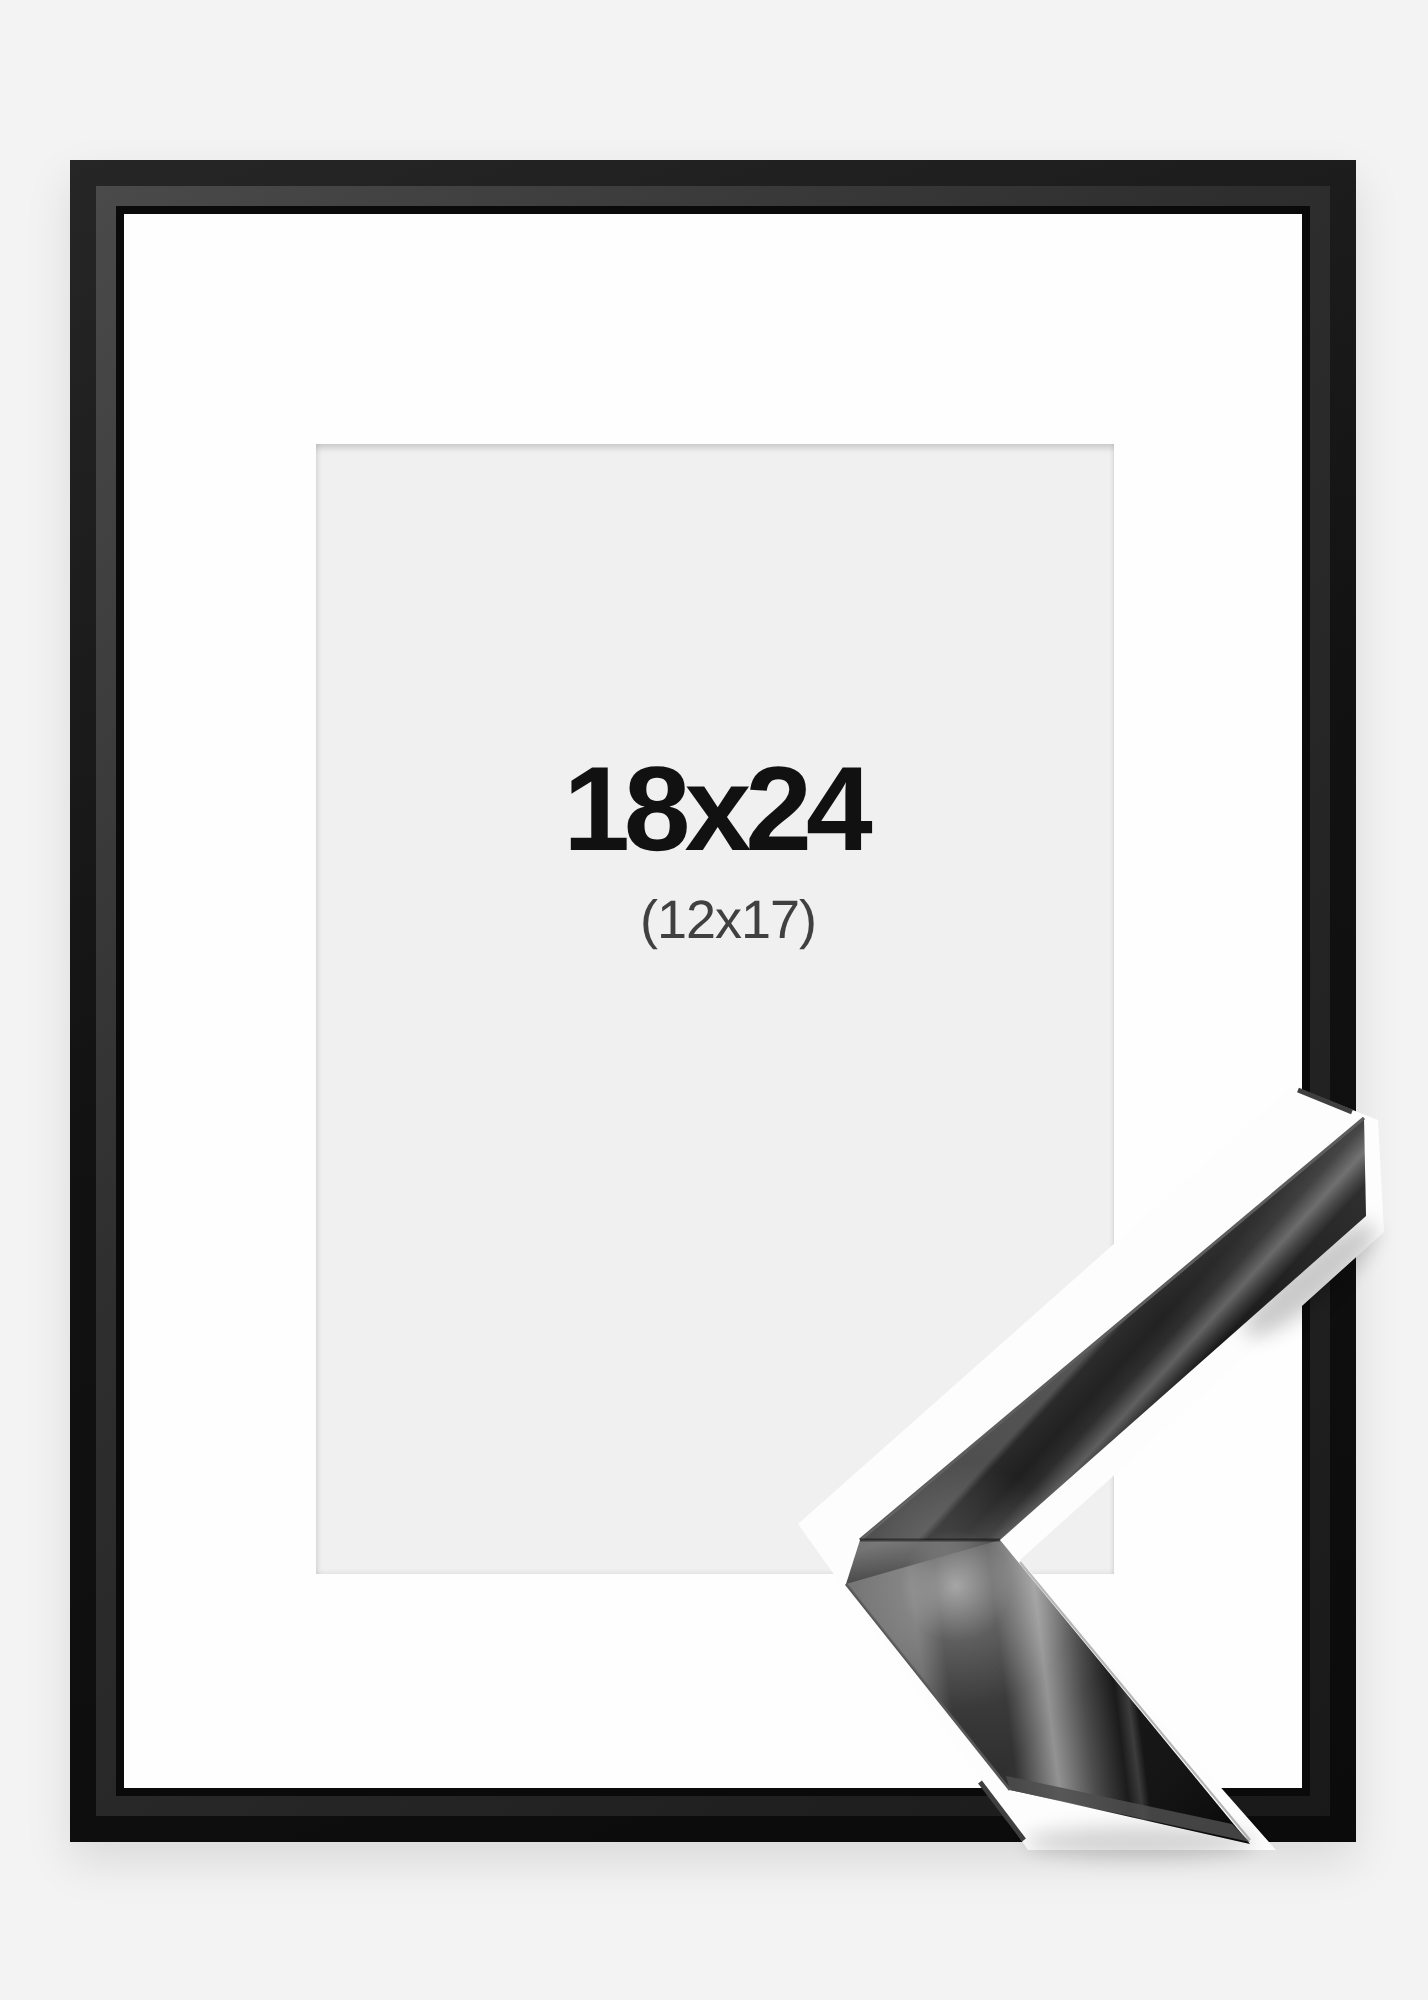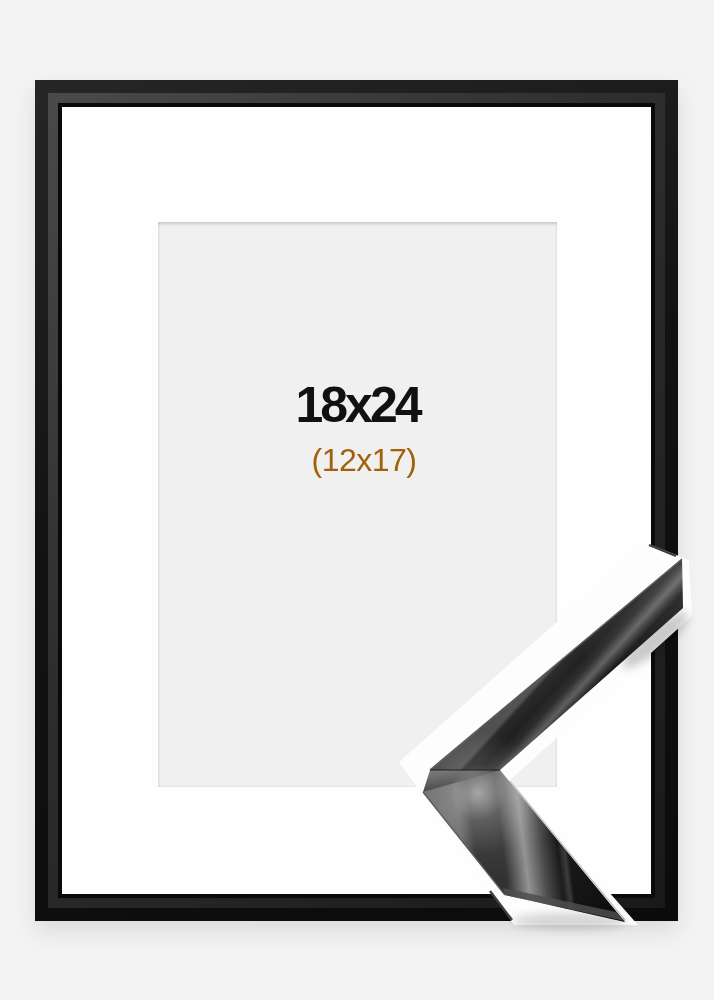--- a/index.html
+++ b/index.html
@@ -32,27 +32,27 @@
     background:#f0f0f1;
     box-shadow:
       inset 0 3px 3px -1px rgba(0,0,0,0.16),
       inset 3px 0 3px -2px rgba(0,0,0,0.08),
       inset -2px 0 2px -1px rgba(0,0,0,0.05),
       inset 0 -2px 2px -1px rgba(0,0,0,0.05);
   }
   
   .size-label{
     position:absolute;left:158px;top:368px;width:399px;
-    text-align:center;font-size:50px;line-height:74px;font-weight:700;
+    text-align:center;font-size:60px;line-height:74px;font-weight:700;
     letter-spacing:-3px;color:#111111;
   }
   .matted-size-label{
     position:absolute;left:158px;top:442px;width:412px;
-    text-align:center;font-size:32px;line-height:36px;font-weight:400;
-    letter-spacing:-0.5px;color:#a16207;
+    text-align:center;font-size:27px;line-height:36px;font-weight:400;
+    letter-spacing:-0.5px;color:#404040;
   }
   
   .corner-detail{
     position:absolute;left:0;top:0;width:714px;height:1000px;
     pointer-events:none;
   }
 </style>
 </head>
 <body>
 

